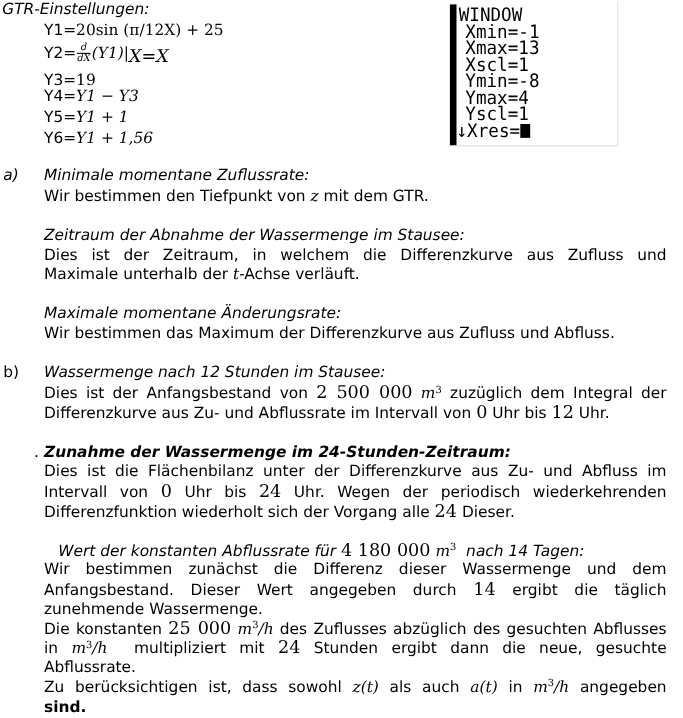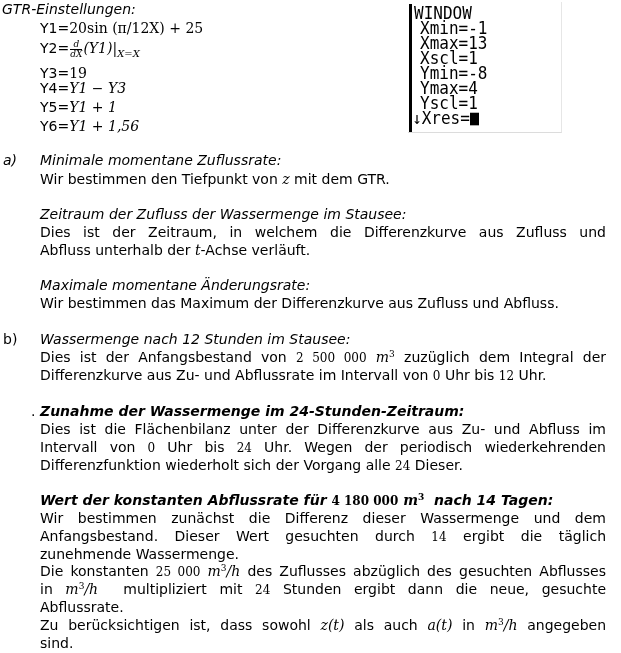--- a/index.html
+++ b/index.html
@@ -5,35 +5,35 @@
     html, body { margin: 0; padding: 0; background: #ffffff; }
     body {
       width: 621px; height: 653px; position: relative; overflow: hidden;
       font-family: "DejaVu Sans", sans-serif; font-size: 14px; color: #000;
     }
     .it { font-style: italic; }
     .m { font-family: "DejaVu Serif", serif; }
     .mi { font-family: "DejaVu Serif", serif; font-style: italic; }
     .line { position: absolute; white-space: nowrap; line-height: 18px; }
     .just { position: absolute; left: 40px; width: 566px; text-align: justify; text-align-last: justify; line-height: 18px; white-space: nowrap; }
-    .num { font-family: "DejaVu Serif", serif; font-size: 12px; }
+    .num { font-family: "DejaVu Serif", serif; font-size: 16px; }
     sup { font-size: 9px; vertical-align: 5px; line-height: 0; }
     .frac { display: inline-block; vertical-align: middle; text-align: center; font-family: "DejaVu Serif", serif; font-style: italic; font-size: 9px; line-height: 9px; margin: 0 1px; }
     .frac span { display: block; }
-    .sub { font-size: 10px; vertical-align: -4px; }
+    .sub { font-size: 16px; vertical-align: -4px; }
 
     
     .calc {
       position: absolute; left: 408px; top: 2px; width: 153px; height: 130px;
       border-right: 1px solid #e6e6e6; border-bottom: 1px solid #dcdcdc;
       background: #fff;
     }
     .calc-inner {
       position: absolute; left: 1px; top: 2px; width: 93px; height: 128px;
-      border-left: 3px solid #000000;
+      border-left: 6px solid #000000;
     }
     .calc-row {
       position: absolute; left: 2px; font-family: "DejaVu Sans Mono", monospace;
       font-size: 16px; line-height: 15px; letter-spacing: 0px; white-space: nowrap;
       transform: scaleY(1.05);
     }
     .cursor { display: inline-block; width: 9px; height: 12px; background: #000; vertical-align: -1px; }
   </style>
 </head>
 <body>
@@ -74,24 +74,24 @@
   </div>
 </div>
 
 <div class="line it" style="left:3px; top:151px;">a)</div>
 
 <div class="line it" style="left:40px; top:151px;">Minimale momentane Zuflussrate:</div>
 <div class="line" style="left:40px; top:170px;">
   <span>Wir bestimmen den Tiefpunkt von </span><span class="mi">z</span><span> mit dem GTR.</span>
 </div>
 
-<div class="line it" style="left:40px; top:205px;">Zeitraum der Zufluss der Wassermenge im Stausee:</div>
+<div class="line it" style="left:40px; top:205px;">Zeitraum der Abnahme der Wassermenge im Stausee:</div>
 <div class="just" style="top:223px;">Dies ist der Zeitraum, in welchem die Differenzkurve aus Zufluss und</div>
 <div class="line" style="left:40px; top:241px;">
-  <span>Abfluss unterhalb der </span><span class="mi">t</span><span>-Achse verläuft.</span>
+  <span>Maximale unterhalb der </span><span class="mi">t</span><span>-Achse verläuft.</span>
 </div>
 
 <div class="line it" style="left:40px; top:276px;">Maximale momentane Änderungsrate:</div>
 <div class="line" style="left:40px; top:294px;">Wir bestimmen das Maximum der Differenzkurve aus Zufluss und Abfluss.</div>
 
 <div class="line" style="left:3px; top:330px;">b)</div>
 
 <div class="line it" style="left:40px; top:330px;">Wassermenge nach 12 Stunden im Stausee:</div>
 <div class="just" style="top:348px;">
   <span>Dies ist der Anfangsbestand von </span><span class="num">2 500 000</span> <span class="mi">m</span><sup class="m">3</sup><span> zuzüglich dem Integral der</span>
@@ -103,31 +103,31 @@
 <div class="line" style="left:31px; top:402px;">.</div>
 <div class="line it" style="left:40px; top:402px;font-weight:bold;">Zunahme der Wassermenge im 24-Stunden-Zeitraum:</div>
 <div class="just" style="top:420px;">Dies ist die Flächenbilanz unter der Differenzkurve aus Zu- und Abfluss im</div>
 <div class="just" style="top:438px;">
   <span>Intervall von </span><span class="num">0</span><span> Uhr bis </span><span class="num">24</span><span> Uhr. Wegen der periodisch wiederkehrenden</span>
 </div>
 <div class="line" style="left:40px; top:456px;">
   <span>Differenzfunktion wiederholt sich der Vorgang alle </span><span class="num">24</span><span> Dieser.</span>
 </div>
 
-<div class="line it" style="left:40px; top:491px;font-weight:bold;">
+<div class="line it" style="left:53px; top:491px;">
   <span>Wert der konstanten Abflussrate für </span><span class="num" style="font-style:normal;">4 180 000</span> <span class="mi">m</span><sup class="m" style="font-style:normal;">3</sup><span style="white-space:pre;">  nach 14 Tagen:</span>
 </div>
 <div class="just" style="top:509px;">Wir bestimmen zunächst die Differenz dieser Wassermenge und dem</div>
 <div class="just" style="top:527px;">
-  <span>Anfangsbestand. Dieser Wert gesuchten durch </span><span class="num">14</span><span> ergibt die täglich</span>
+  <span>Anfangsbestand. Dieser Wert angegeben durch </span><span class="num">14</span><span> ergibt die täglich</span>
 </div>
 <div class="line" style="left:40px; top:545px;">zunehmende Wassermenge.</div>
 <div class="just" style="top:562px;">
   <span>Die konstanten </span><span class="num">25 000</span> <span class="mi">m</span><sup class="m">3</sup><span class="mi">/h</span><span> des Zuflusses abzüglich des gesuchten Abflusses</span>
 </div>
 <div class="just" style="top:580px;">
   <span>in </span><span class="mi">m</span><sup class="m">3</sup><span class="mi">/h</span><span style="white-space:pre;">  multipliziert mit </span><span class="num">24</span><span> Stunden ergibt dann die neue, gesuchte</span>
 </div>
 <div class="line" style="left:40px; top:598px;">Abflussrate.</div>
 <div class="just" style="top:616px;">
   <span>Zu berücksichtigen ist, dass sowohl </span><span class="mi">z(t)</span><span> als auch </span><span class="mi">a(t)</span><span> in </span><span class="mi">m</span><sup class="m">3</sup><span class="mi">/h</span><span> angegeben</span>
 </div>
-<div class="line" style="left:40px; top:634px;">sind.</div>
+<div class="line" style="left:40px; top:634px;font-weight:bold;">sind.</div>
 
 </body></html>

